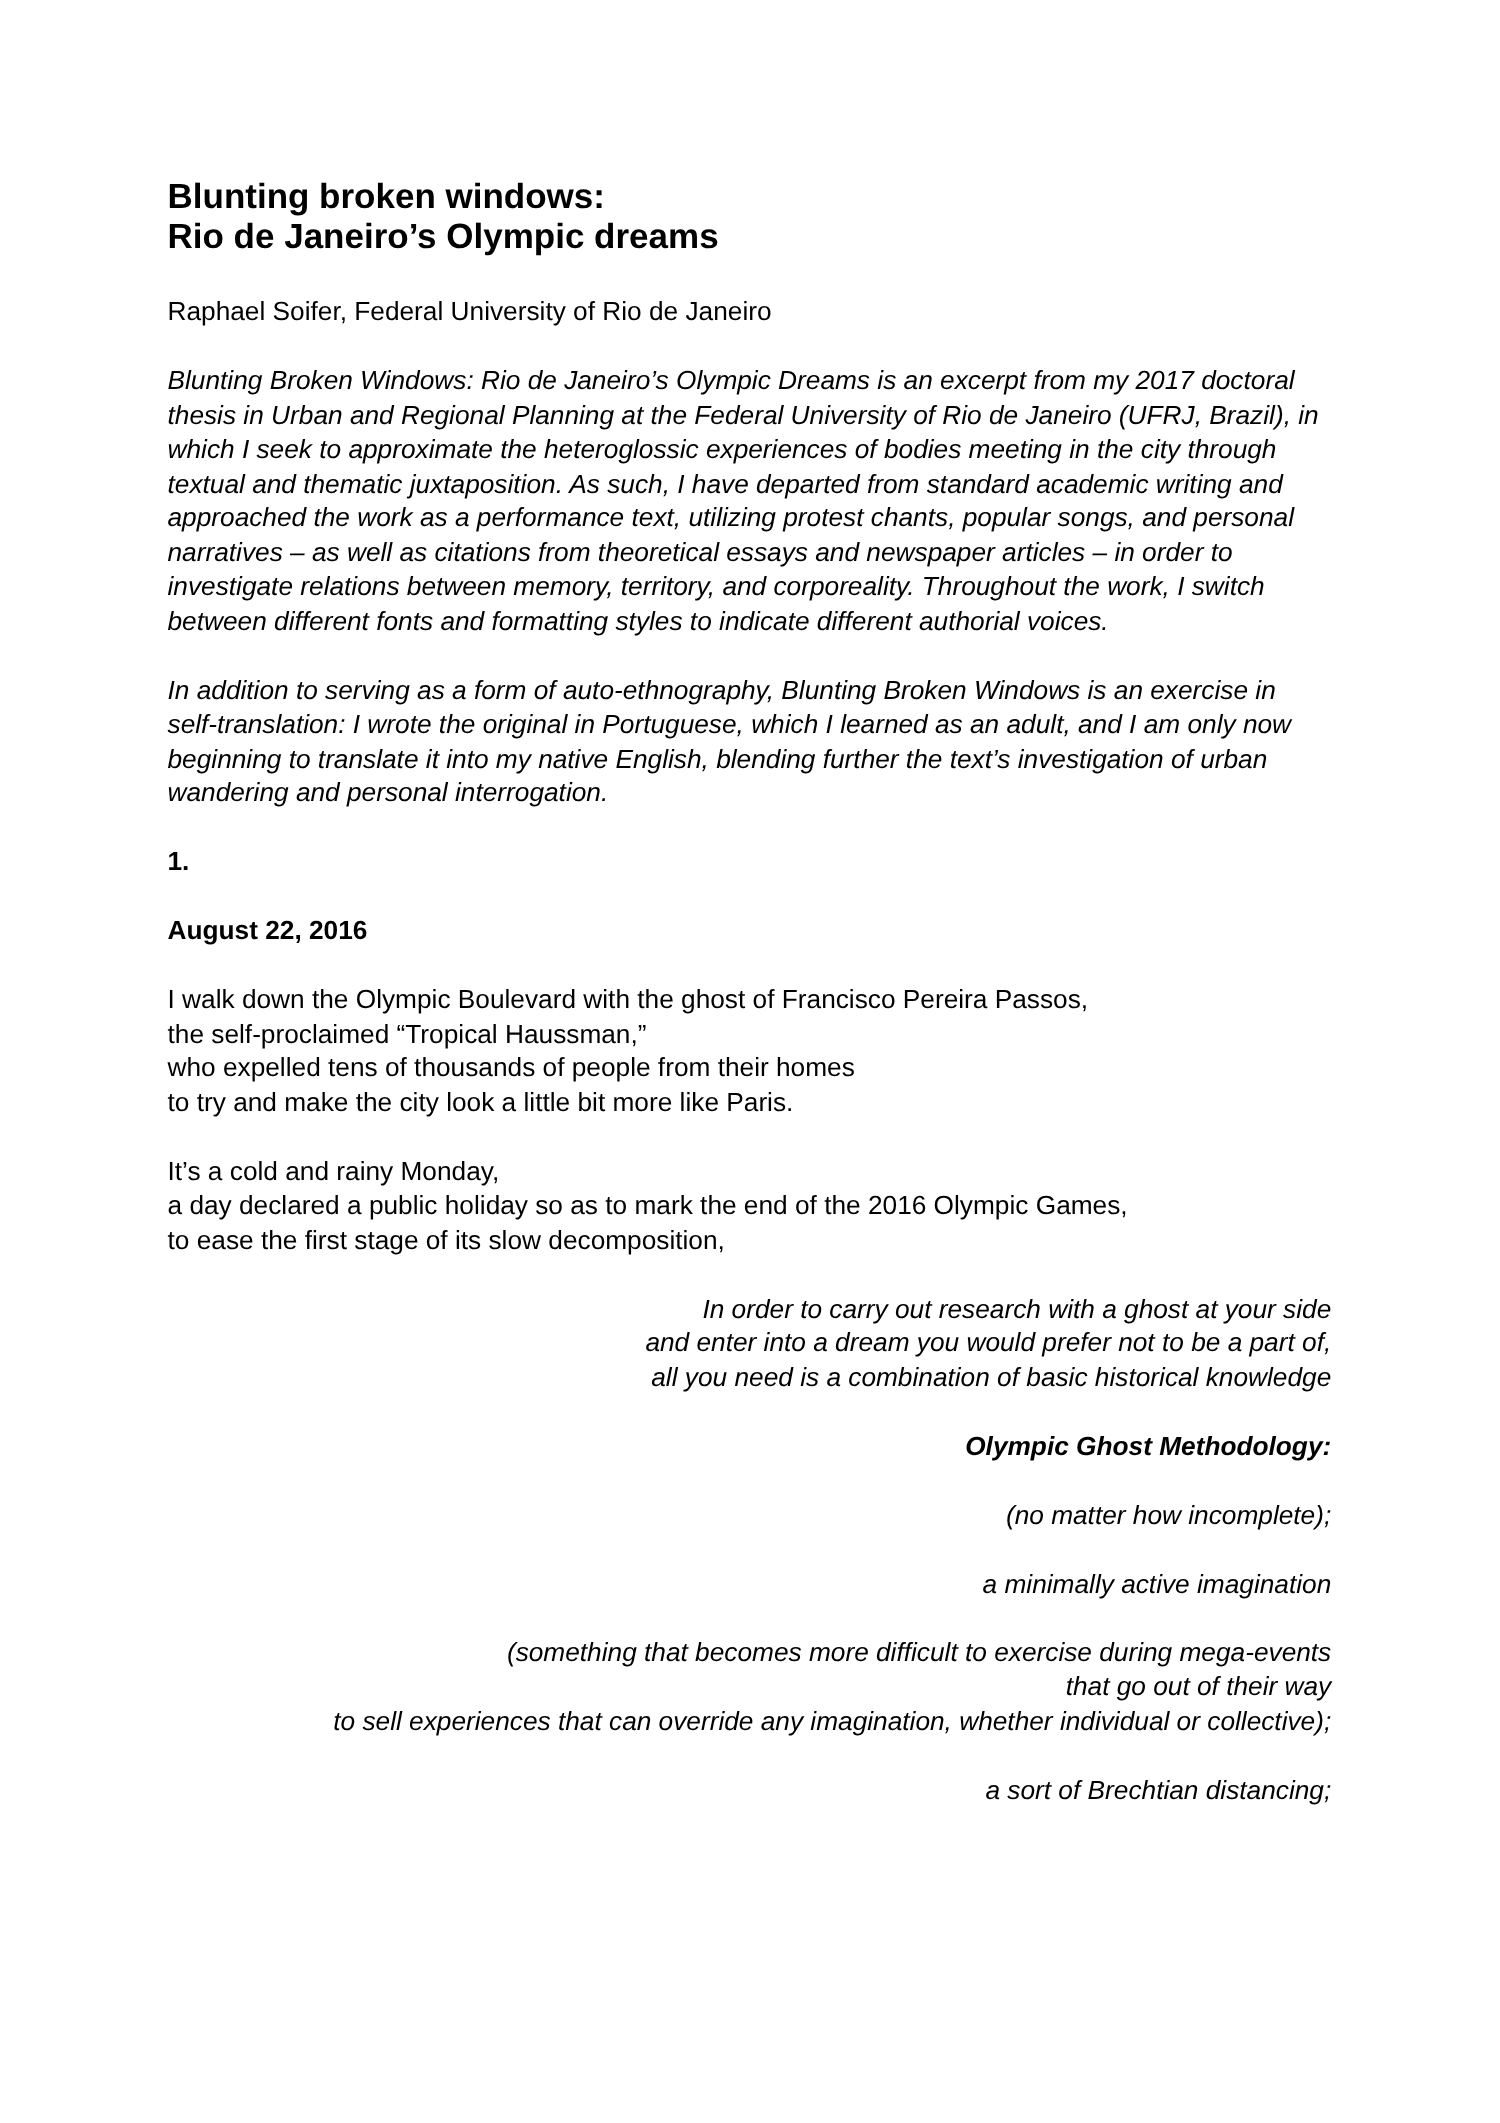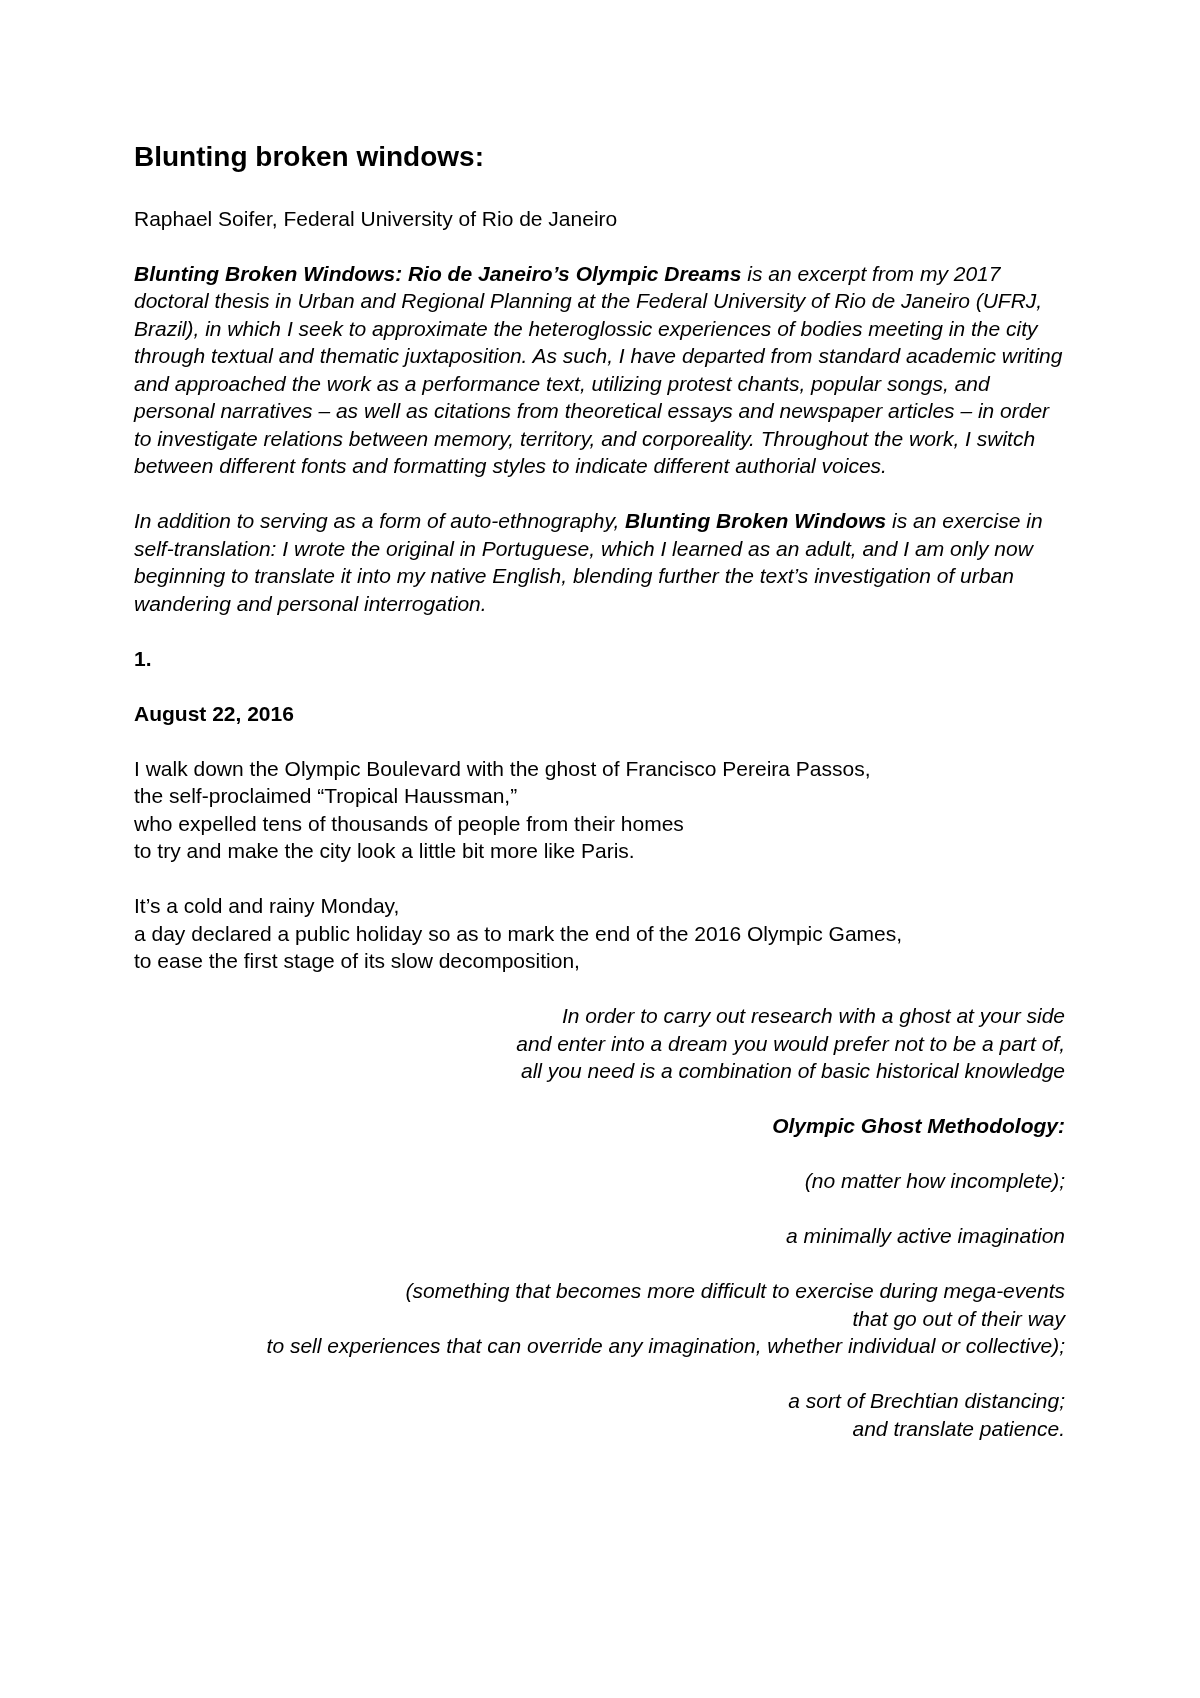--- a/index.html
+++ b/index.html
@@ -30,21 +30,21 @@
     margin-top: 27.5px;
   }
   .byline {
     margin-top: 32px;
   }
   .abstract {
     font-style: italic;
   }
   .abstract .lead,
   .abstract .emph {
-    font-weight: bold;
+    font-weight: normal;
   }
   .section-number,
   .dateline {
     font-weight: bold;
   }
   .methodology {
     text-align: right;
     font-style: italic;
   }
   .methodology-heading {
@@ -52,20 +52,21 @@
   }
   .line { display: block; }
 </style>
 </head>
 <body>
 
 <div class="page">
 
   <h1 class="doc-title">
     <span class="line">Blunting broken windows:</span>
+    <span class="line">Rio de Janeiro’s Olympic dreams</span>
   </h1>
 
   <div class="block byline">Raphael Soifer, Federal University of Rio de Janeiro</div>
 
   <div class="block abstract">
     <span class="lead">Blunting Broken Windows: Rio de Janeiro’s Olympic Dreams</span><span> is an excerpt from my 2017 doctoral thesis in Urban and Regional Planning at the Federal University of Rio de Janeiro (UFRJ, Brazil), in which I seek to approximate the heteroglossic experiences of bodies meeting in the city through textual and thematic juxtaposition. As such, I have departed from standard academic writing and approached the work as a performance text, utilizing protest chants, popular songs, and personal narratives – as well as citations from theoretical essays and newspaper articles – in order to investigate relations between memory, territory, and corporeality. Throughout the work, I switch between different fonts and formatting styles to indicate different authorial voices.</span>
   </div>
 
   <div class="block abstract">
     <span>In addition to serving as a form of auto-ethnography, </span><span class="emph">Blunting Broken Windows</span><span> is an exercise in self-translation: I wrote the original in Portuguese, which I learned as an adult, and I am only now beginning to translate it into my native English, blending further the text’s investigation of urban wandering and personal interrogation.</span>

